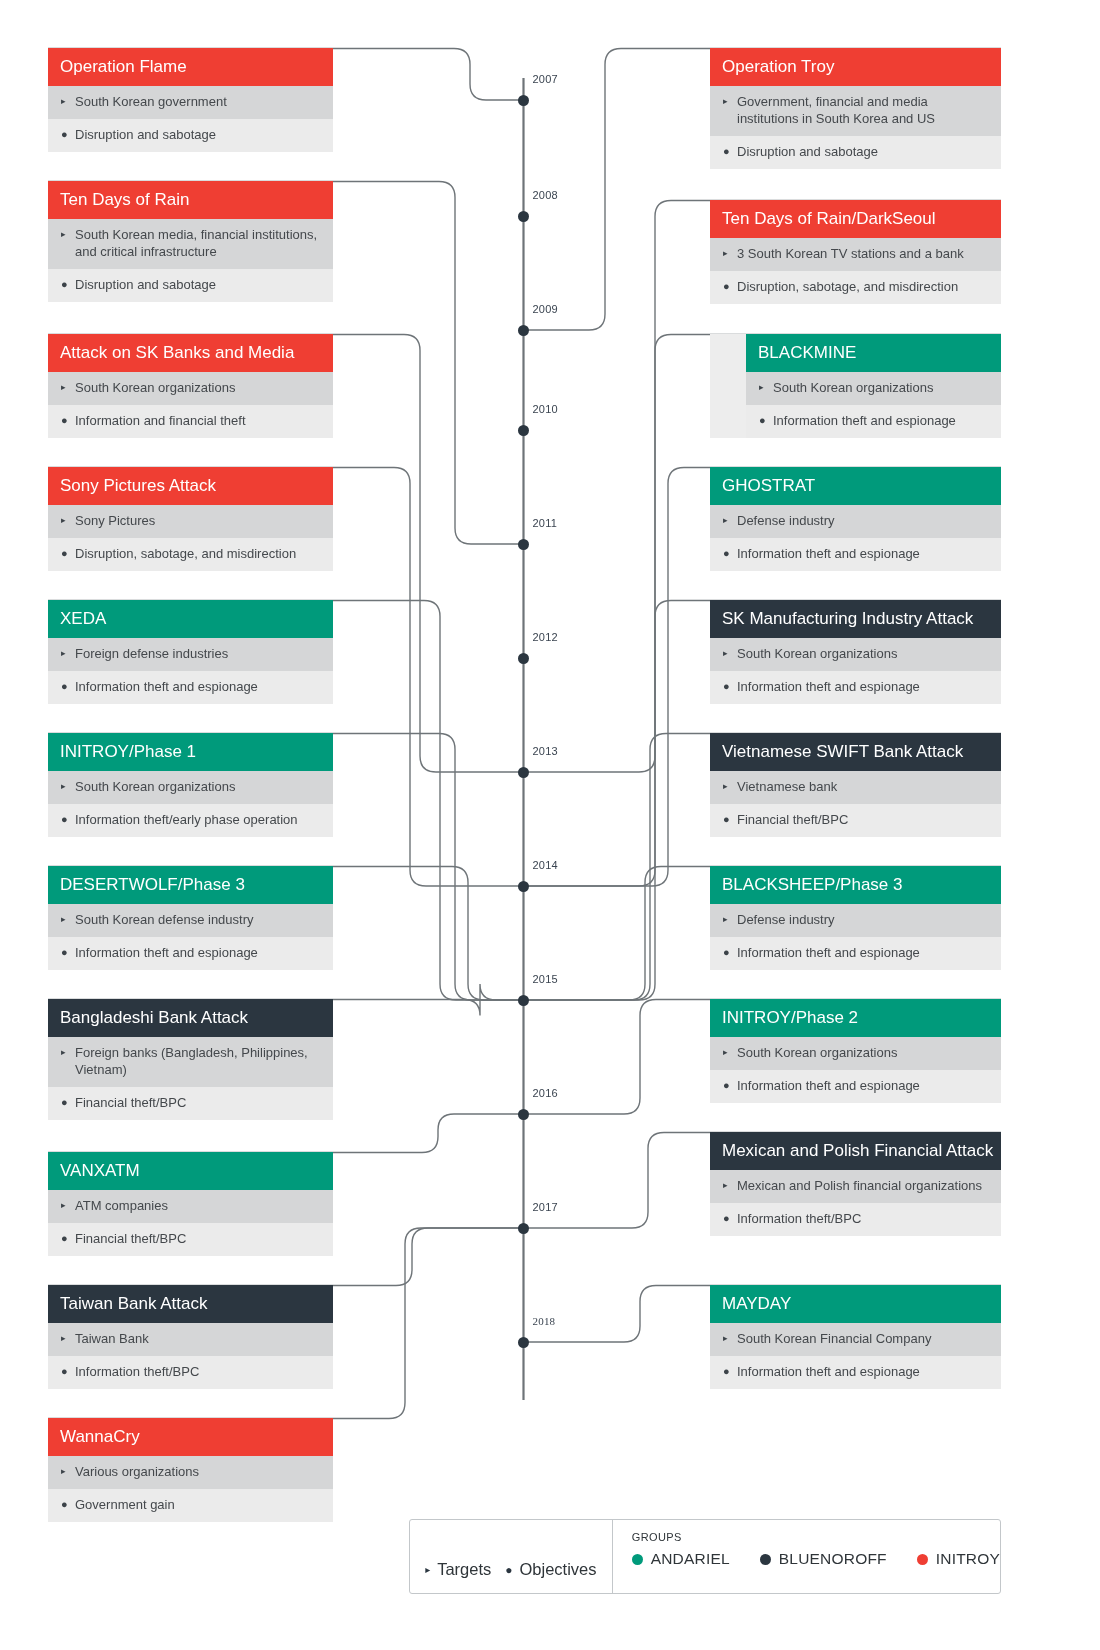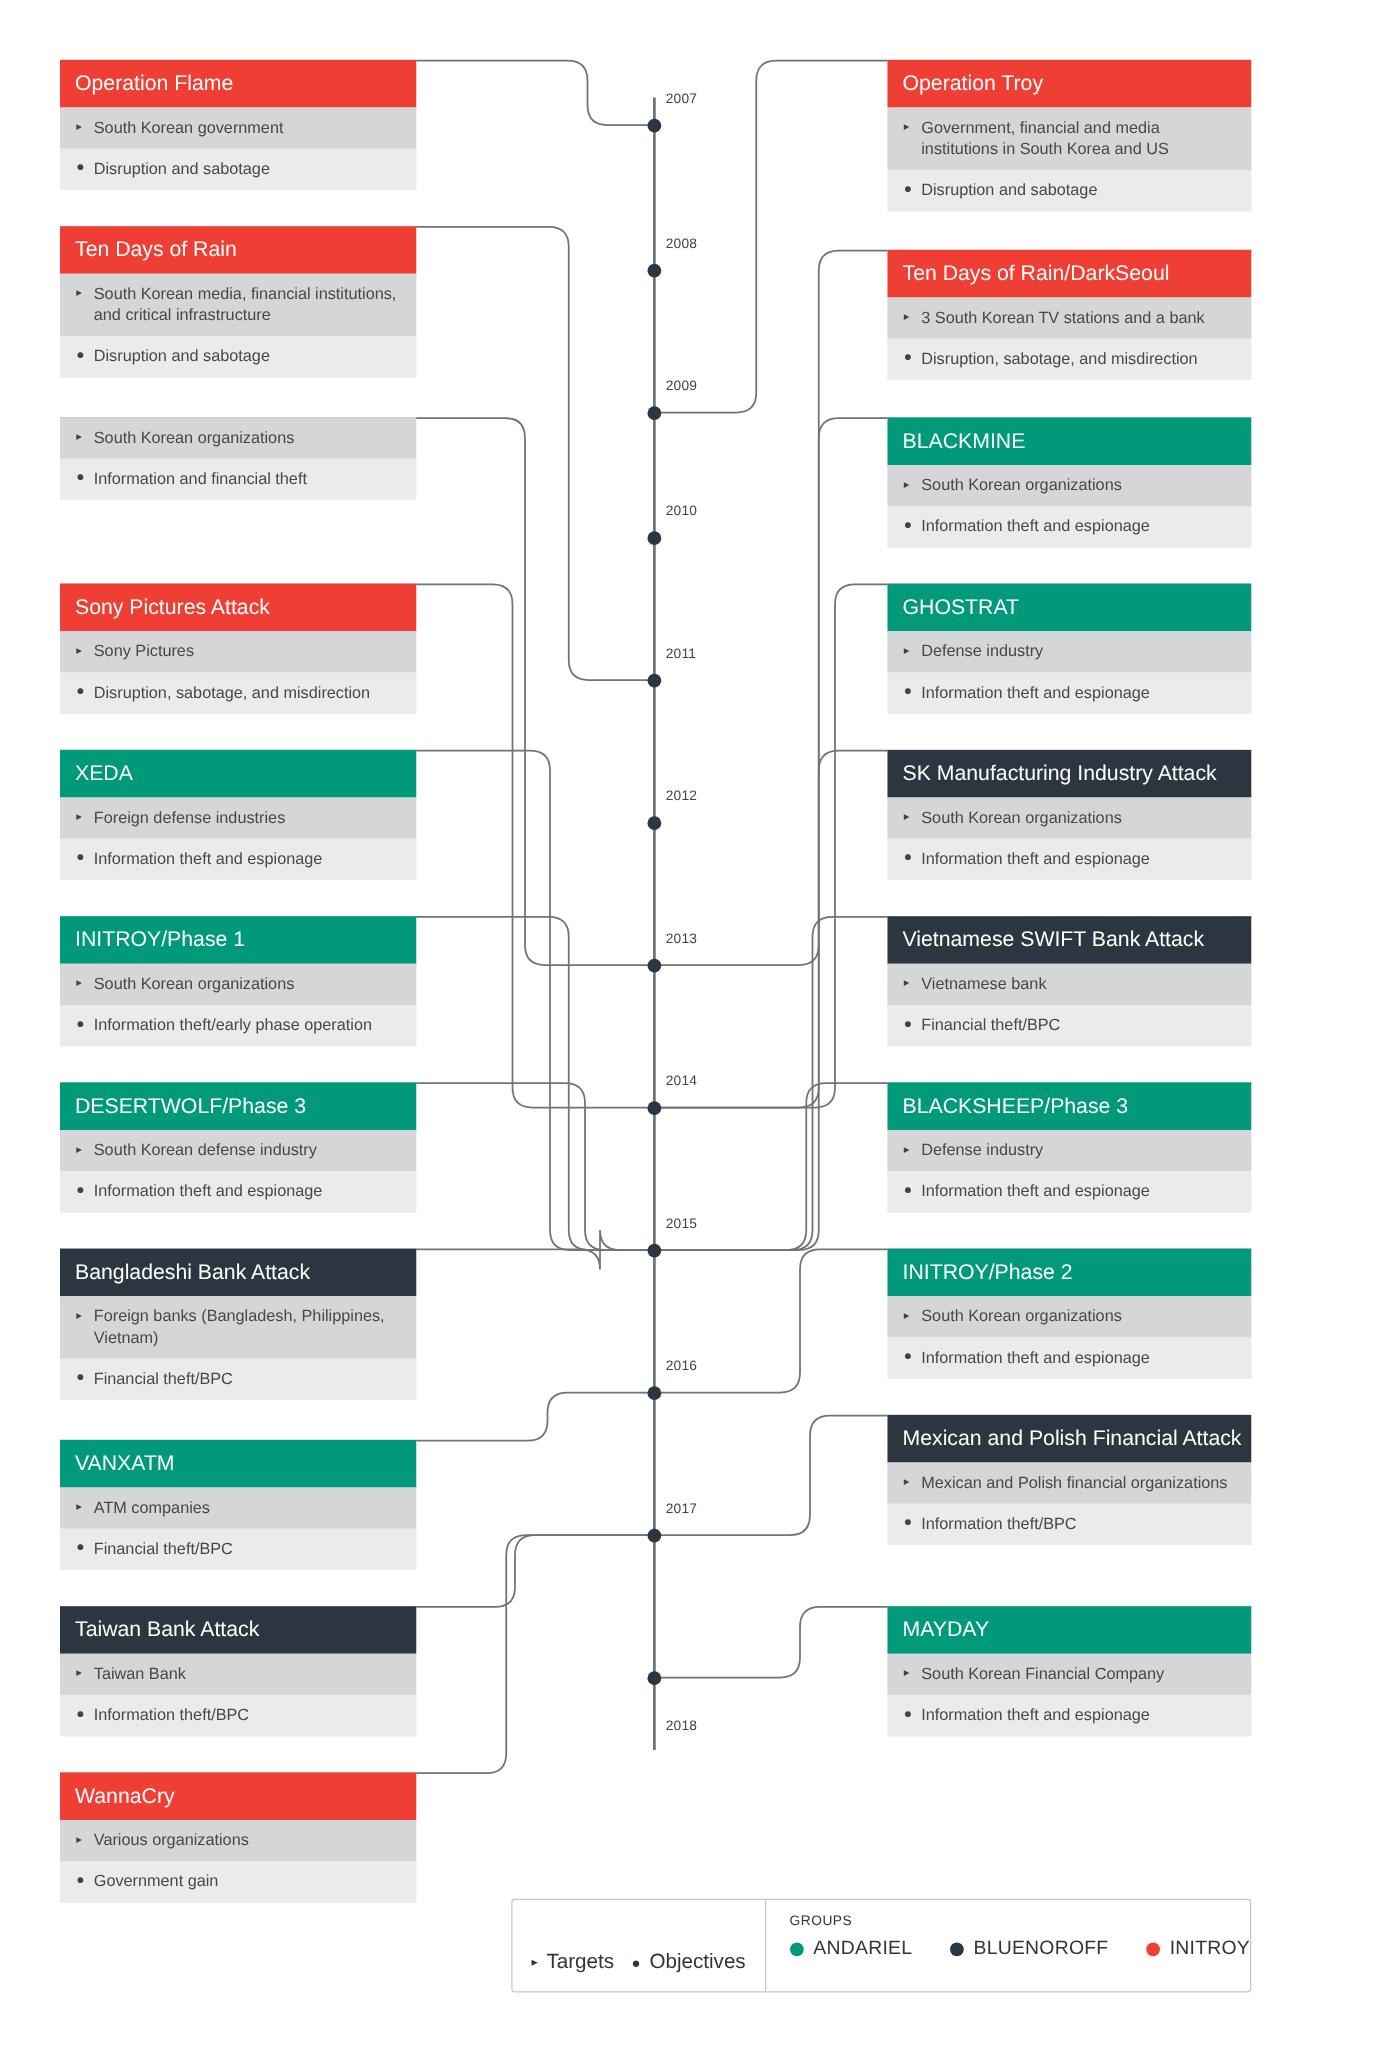--- a/index.html
+++ b/index.html
@@ -193,20 +193,21 @@
         <div class="row targets">
           <span class="bullet">▸</span>
           <span class="txt">South Korean media, financial institutions, and critical infrastructure</span>
         </div>
         <div class="row objectives">
           <span class="bullet">●</span>
           <span class="txt">Disruption and sabotage</span>
         </div>
       </div>
       <div class="card" style="left: 48px; top: 334px; width: 285px;">
+        <div class="card-header lazarus">Attack on SK Banks and Media</div>
         <div class="row targets">
           <span class="bullet">▸</span>
           <span class="txt">South Korean organizations</span>
         </div>
         <div class="row objectives">
           <span class="bullet">●</span>
           <span class="txt">Information and financial theft</span>
         </div>
       </div>
       <div class="card" style="left: 48px; top: 467px; width: 285px;">
@@ -315,21 +316,21 @@
         <div class="card-header lazarus">Ten Days of Rain/DarkSeoul</div>
         <div class="row targets">
           <span class="bullet">▸</span>
           <span class="txt">3 South Korean TV stations and a bank</span>
         </div>
         <div class="row objectives">
           <span class="bullet">●</span>
           <span class="txt">Disruption, sabotage, and misdirection</span>
         </div>
       </div>
-      <div class="card right" style="left: 710px; top: 334px; width: 291px;">
+      <div class="card right" style="left: 710px; top: 334px; width: 291px; padding-left: 36px;">
         <div class="card-header andariel">BLACKMINE</div>
         <div class="row targets">
           <span class="bullet">▸</span>
           <span class="txt">South Korean organizations</span>
         </div>
         <div class="row objectives">
           <span class="bullet">●</span>
           <span class="txt">Information theft and espionage</span>
         </div>
       </div>
@@ -429,21 +430,21 @@
       <div class="year-label" style="left: 532.5px; top: 745px;">2013</div>
       <div class="year-dot" style="left: 518px; top: 880.5px;"></div>
       <div class="year-label" style="left: 532.5px; top: 859px;">2014</div>
       <div class="year-dot" style="left: 518px; top: 994.5px;"></div>
       <div class="year-label" style="left: 532.5px; top: 973px; text-align: right;">2015</div>
       <div class="year-dot" style="left: 518px; top: 1108.5px;"></div>
       <div class="year-label" style="left: 532.5px; top: 1087px;">2016</div>
       <div class="year-dot" style="left: 518px; top: 1222.5px;"></div>
       <div class="year-label" style="left: 532.5px; top: 1201px;">2017</div>
       <div class="year-dot" style="left: 518px; top: 1336.5px;"></div>
-      <div class="year-label" style="left: 532.5px; top: 1375px;">2018</div>
+      <div class="year-label" style="left: 532.5px; top: 1315px; font-family: Liberation Serif, serif;">2018</div>
     </div>
 
   <div id="legend">
     <div id="legend-left">
       <div class="legend-entry">
         <span class="gl tri">▸</span>
         <span>Targets</span>
       </div>
       <div class="legend-entry">
         <span class="gl">●</span>

